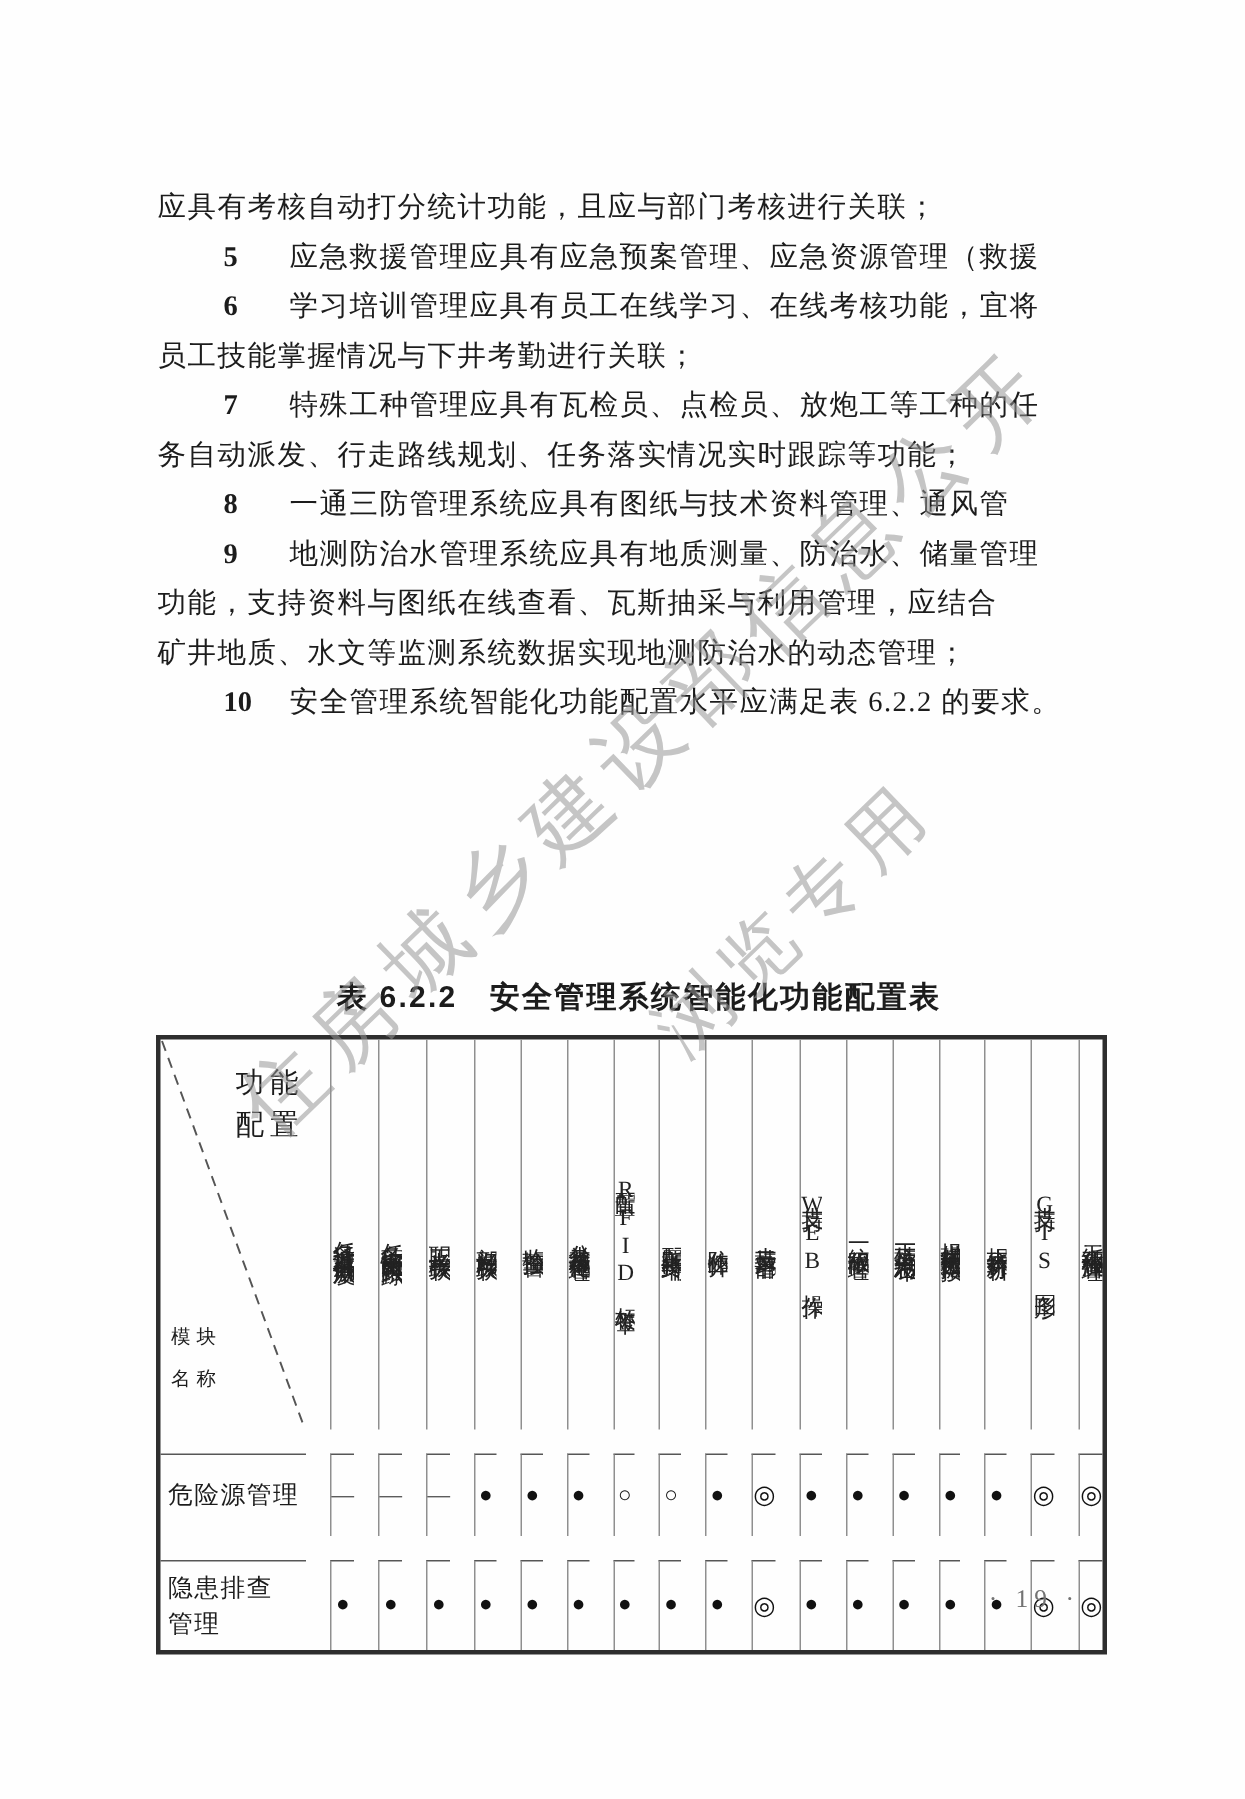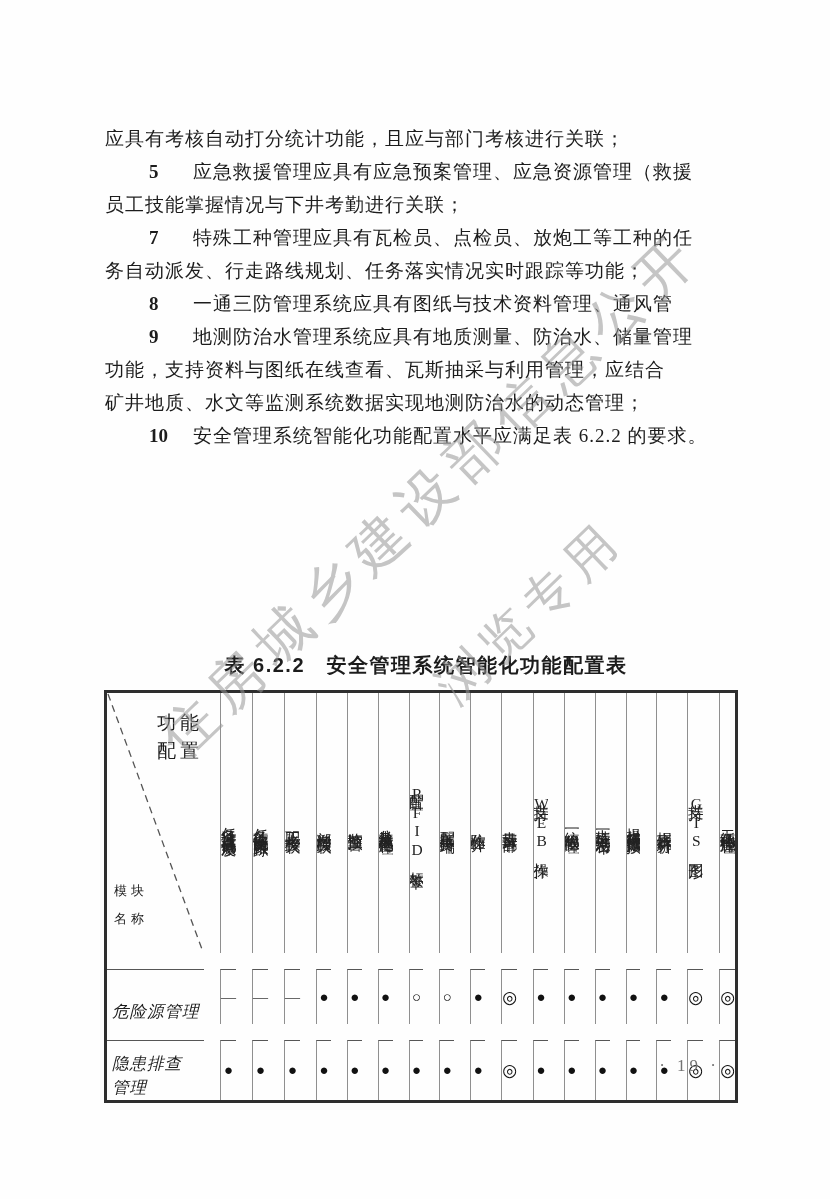--- a/index.html
+++ b/index.html
@@ -27,21 +27,21 @@
   }
   .corner{position:relative;border-left:none;}
   .corner svg{position:absolute;left:0;top:0;width:100%;height:100%;}
   .corner-top{position:absolute;left:50px;top:16px;width:48px;
     font-size:19px;line-height:28px;letter-spacing:4px;}
   .corner-bottom{position:absolute;left:7px;top:184px;width:48px;
     font-size:13px;line-height:28px;letter-spacing:4px;}
   .hcell{border-left:1px solid #8f8f8f;display:flex;align-items:center;justify-content:center;overflow:hidden;}
   .vtext{writing-mode:vertical-lr;text-orientation:upright;
     font-size:15.5px;letter-spacing:1.5px;line-height:1.05;color:#222;}
-  .lcell{border-top:1px solid #565656;display:flex;align-items:flex-end;font-style:italic;}
+  .lcell{border-top:1px solid #565656;display:flex;align-items:center;}
   .mlabel{padding-left:5px;width:90px;font-size:16.5px;letter-spacing:1px;line-height:24px;}
   .mline{white-space:nowrap;}
   .vcell{border-left:1px solid #8f8f8f;border-top:1px solid #565656;
     display:flex;align-items:center;justify-content:center;}
   .sym{color:#111;}
   .sym.filled{font-size:15px;}
   .sym.open{font-size:15px;}
   .sym.double{font-size:17px;}
   .sym.dash{font-size:15px;color:#333;letter-spacing:0;}
   
@@ -59,20 +59,21 @@
 <body>
 
 <div class="page">
 
   <div class="wm wm1">住房城乡建设部信息公开</div>
   <div class="wm wm2">浏览专用</div>
 
   <div class="content">
       <div class="bline"><span>应具有考核自动打分统计功能，且应与部门考核进行关联；</span></div>
       <div class="bline"><span class="pnum">5</span><span>应急救援管理应具有应急预案管理、应急资源管理（救援</span></div>
+      <div class="bline"><span class="pnum">6</span><span>学习培训管理应具有员工在线学习、在线考核功能，宜将</span></div>
       <div class="bline"><span>员工技能掌握情况与下井考勤进行关联；</span></div>
       <div class="bline"><span class="pnum">7</span><span>特殊工种管理应具有瓦检员、点检员、放炮工等工种的任</span></div>
       <div class="bline"><span>务自动派发、行走路线规划、任务落实情况实时跟踪等功能；</span></div>
       <div class="bline"><span class="pnum">8</span><span>一通三防管理系统应具有图纸与技术资料管理、通风管</span></div>
       <div class="bline"><span class="pnum">9</span><span>地测防治水管理系统应具有地质测量、防治水、储量管理</span></div>
       <div class="bline"><span>功能，支持资料与图纸在线查看、瓦斯抽采与利用管理，应结合</span></div>
       <div class="bline"><span>矿井地质、水文等监测系统数据实现地测防治水的动态管理；</span></div>
       <div class="bline"><span class="pnum">10</span><span>安全管理系统智能化功能配置水平应满足表 6.2.2 的要求。</span></div>
     </div>
 

